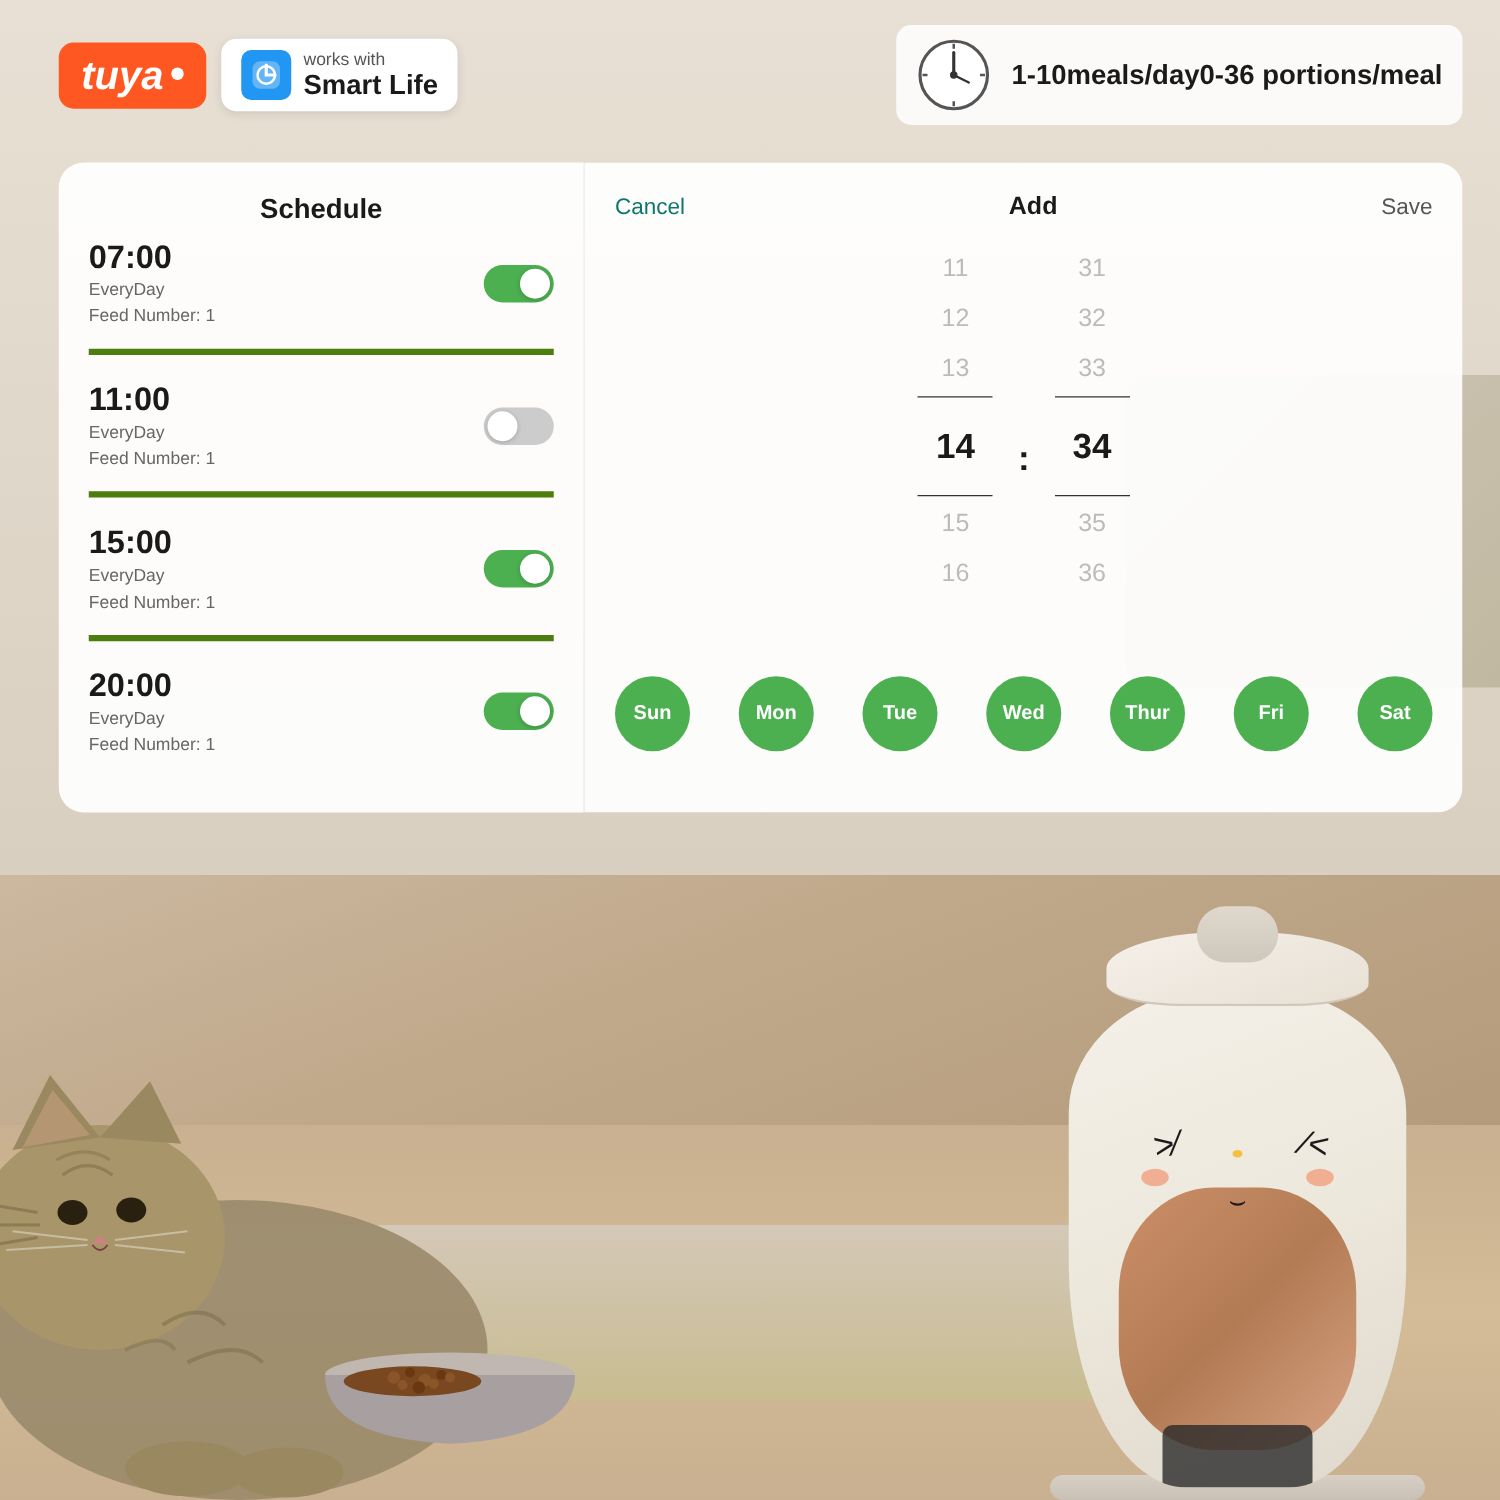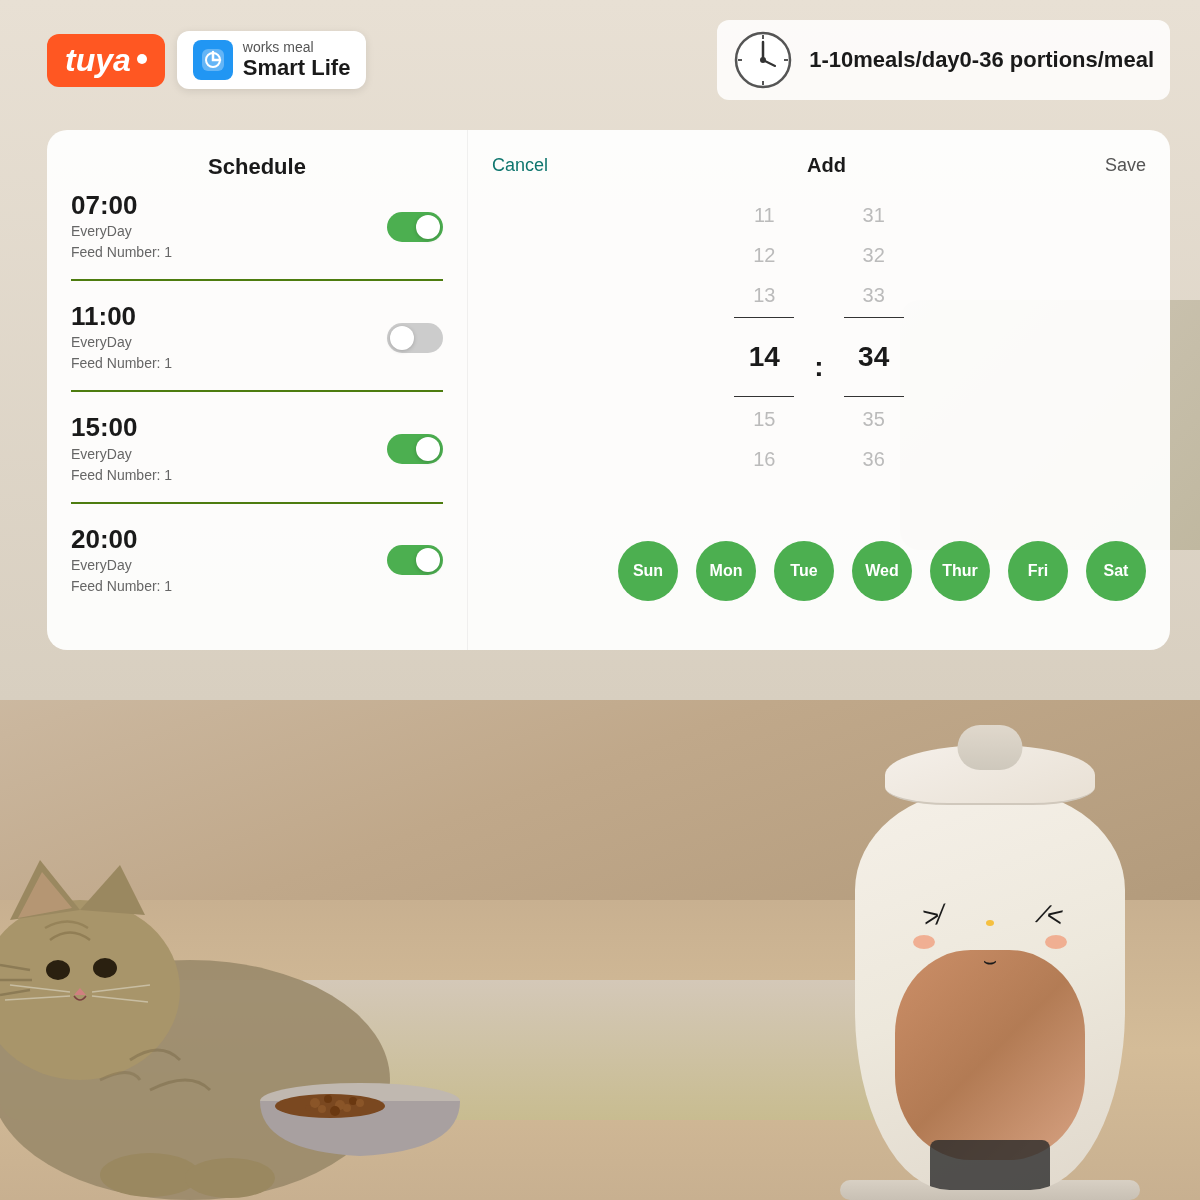--- a/index.html
+++ b/index.html
@@ -184,21 +184,21 @@
       margin-bottom: 16px;
       line-height: 1.4;
     }
 
     .schedule-item {
       display: flex;
       align-items: center;
       justify-content: space-between;
       margin-bottom: 20px;
       padding-bottom: 16px;
-      border-bottom: 2px solid #4d7c0f;
+      border-bottom: 5px solid #4d7c0f;
     }
 
     .schedule-item:last-child {
       border-bottom: none;
       margin-bottom: 0;
     }
 
     .schedule-info {}
 
     .schedule-time {
@@ -299,21 +299,21 @@
       color: #1a1a1a;
       border-top: 1.5px solid #333;
       border-bottom: 1.5px solid #333;
       padding: 14px 0;
       width: 100%;
     }
 
     
     .days-row {
       display: flex;
-      justify-content: flex-end;
+      justify-content: space-between;
       gap: 18px;
       flex-wrap: wrap;
     }
 
     .day-btn {
       width: 60px;
       height: 60px;
       border-radius: 50%;
       background: #4CAF50;
       color: white;
@@ -487,21 +487,21 @@
 
       <div class="smart-life-badge">
         <div class="smart-life-icon">
           <svg width="26" height="26" viewBox="0 0 26 26" fill="none">
             <rect x="2" y="2" width="22" height="22" rx="6" fill="white" opacity="0.3"></rect>
             <path d="M13 5 L13 13 L20 13" stroke="white" stroke-width="2.5" stroke-linecap="round" fill="none"></path>
             <circle cx="13" cy="13" r="7" stroke="white" stroke-width="2" fill="none"></circle>
           </svg>
         </div>
         <div class="smart-life-text">
-          <span class="smart-life-works">works meal</span>
+          <span class="smart-life-works">works with</span>
           <span class="smart-life-name">Smart Life</span>
         </div>
       </div>
     </div>
 
     <div class="meals-info">
 
       <svg class="clock-icon" viewBox="0 0 60 60" fill="none" xmlns="http://www.w3.org/2000/svg">
         <circle cx="30" cy="30" r="27" stroke="#555" stroke-width="2.5" fill="white"></circle>
         <line x1="30" y1="30" x2="30" y2="12" stroke="#333" stroke-width="2.5" stroke-linecap="round"></line>

